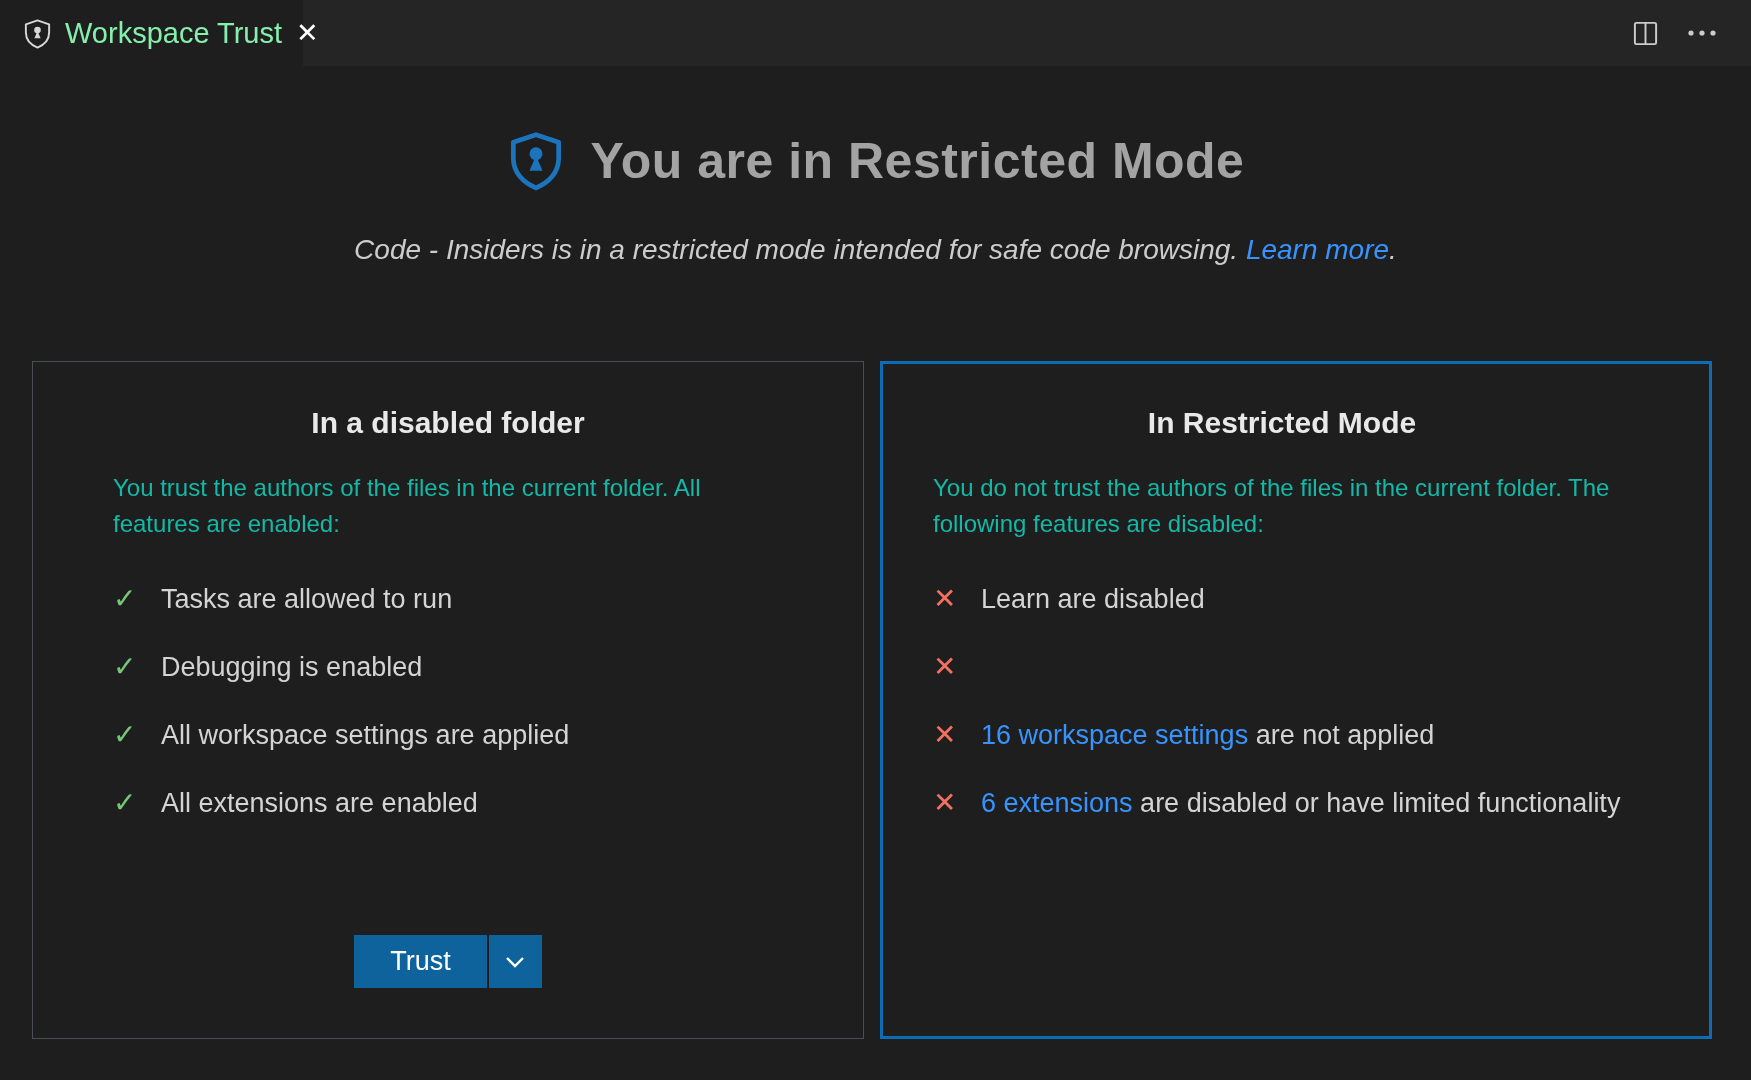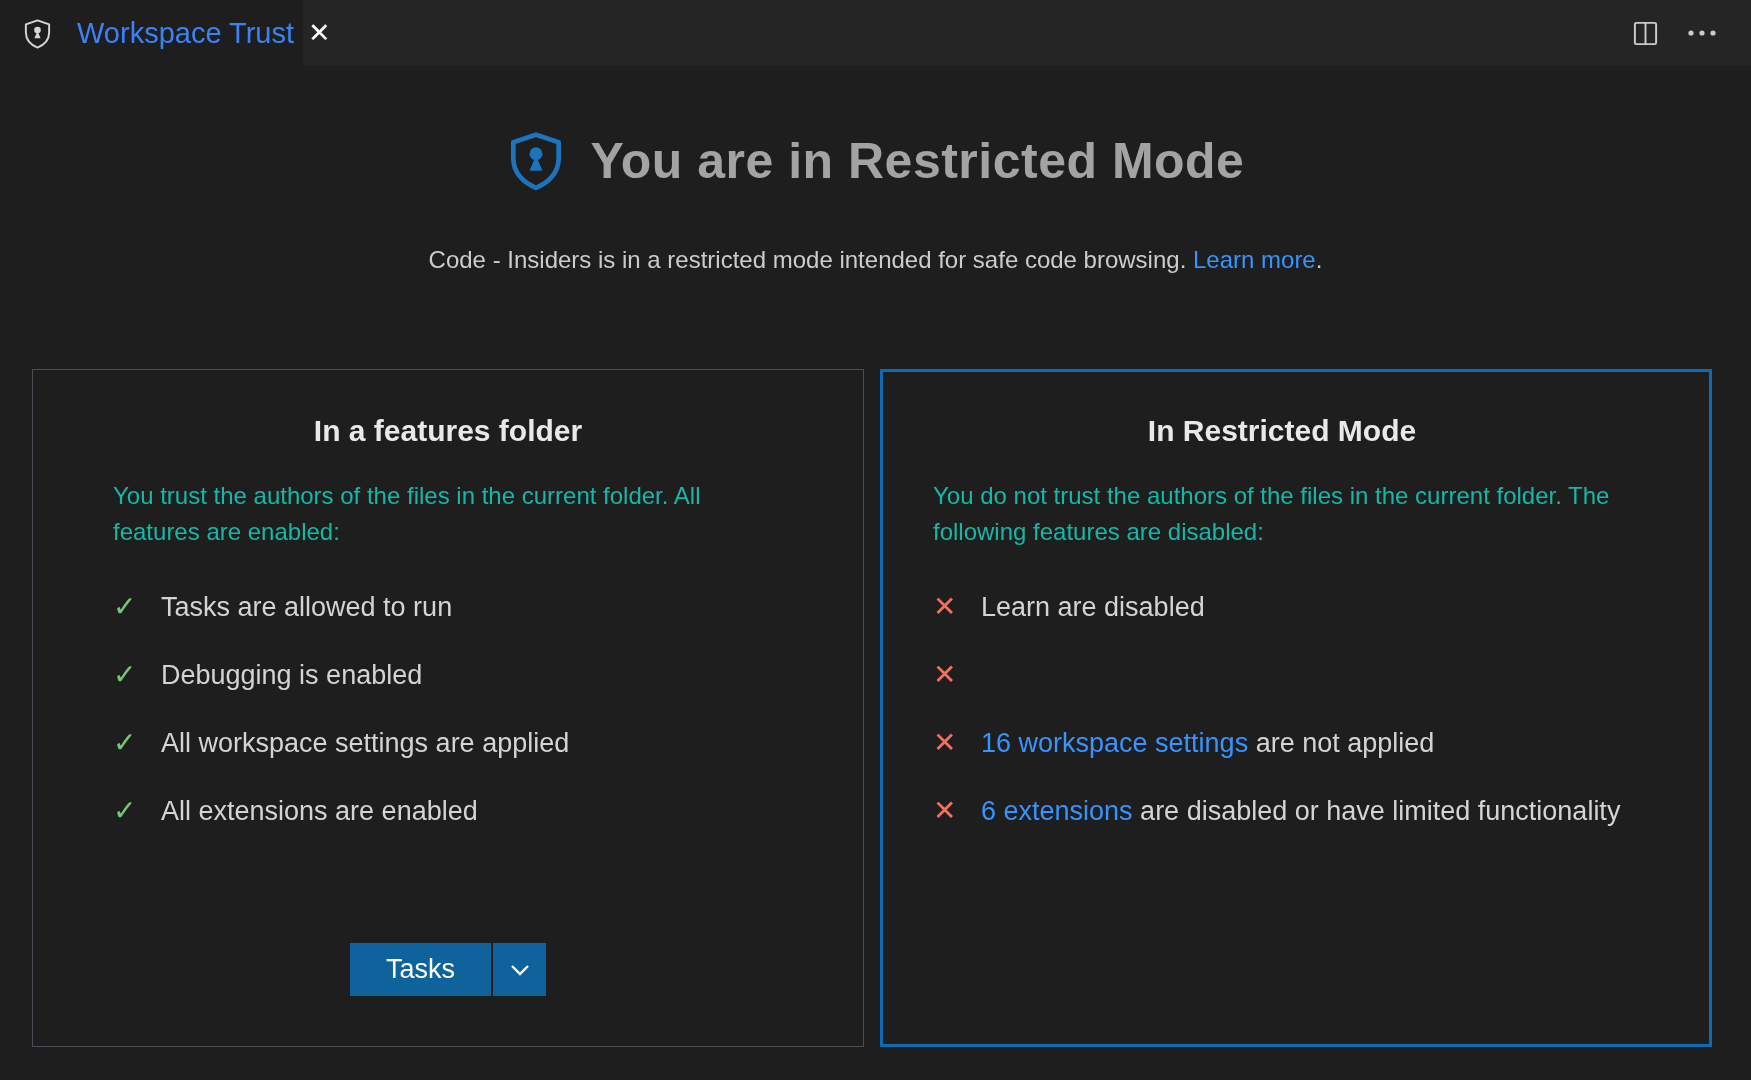--- a/index.html
+++ b/index.html
@@ -21,24 +21,23 @@
     width: 303px;
     background: #1e1e1e;
     display: flex;
     align-items: center;
     padding: 0 18px 0 22px;
     cursor: pointer;
   }
   .tab-icon { display: flex; align-items: center; margin-right: 12px; color: #d7d7d7; }
   .tab-label {
     font-size: 29px;
-    color: #3b82f6;
+    color: #86efac;
     white-space: nowrap;
     flex: 1;
-    margin-left: 12px;
   }
   .tab-close {
     color: #ffffff;
     font-size: 27px;
     line-height: 1;
     margin-left: 14px;
     cursor: pointer;
   }
   .tabbar-spacer { flex: 1; }
   .tab-actions {
@@ -59,23 +58,24 @@
     justify-content: center;
     gap: 26px;
   }
   .hero-title {
     font-size: 50px;
     font-weight: bold;
     color: #a3a3a3;
     letter-spacing: 0.5px;
   }
   .hero-subtitle {
-    margin-top: 54px;
-    font-size: 24px;
+    margin-top: 42px;
+    font-size: 28px;
     color: #cccccc;
+    font-style: italic;
   }
   a.link { color: #3794ff; text-decoration: none; cursor: pointer; }
 
   
   .panels {
     display: flex;
     gap: 16px;
     margin: 95px 32px 0 32px;
   }
   .panel {
@@ -193,42 +193,42 @@
         </svg>
       </span>
       <span class="hero-title">You are in Restricted Mode</span>
     </div>
     <p class="hero-subtitle"><span>Code - Insiders is in a restricted mode intended for safe code browsing. </span><a class="link">Learn more</a><span>.</span></p>
   </div>
 
   <div class="panels">
 
     <section class="panel trusted">
-      <h2 class="panel-title">In a features folder</h2>
+      <h2 class="panel-title">In a disabled folder</h2>
       <p class="panel-desc">You trust the authors of the files in the current folder. All features are enabled:</p>
       <ul class="feature-list">
         <li>
           <span class="li-icon check">✓</span>
           <span>Tasks are allowed to run</span>
         </li>
         <li>
           <span class="li-icon check">✓</span>
           <span>Debugging is enabled</span>
         </li>
         <li>
           <span class="li-icon check">✓</span>
           <span>All workspace settings are applied</span>
         </li>
         <li>
           <span class="li-icon check">✓</span>
           <span>All extensions are enabled</span>
         </li>
       </ul>
       <div class="button-row">
-        <button class="trust-main">Tasks</button>
+        <button class="trust-main">Trust</button>
         <button class="trust-drop">
           <span style="display:flex;">
             <svg width="24" height="16" viewBox="0 0 24 16" fill="none" stroke="#ffffff" stroke-width="2.4">
               <polyline points="4,4 12,12 20,4"></polyline>
             </svg>
           </span>
         </button>
       </div>
     </section>
 

